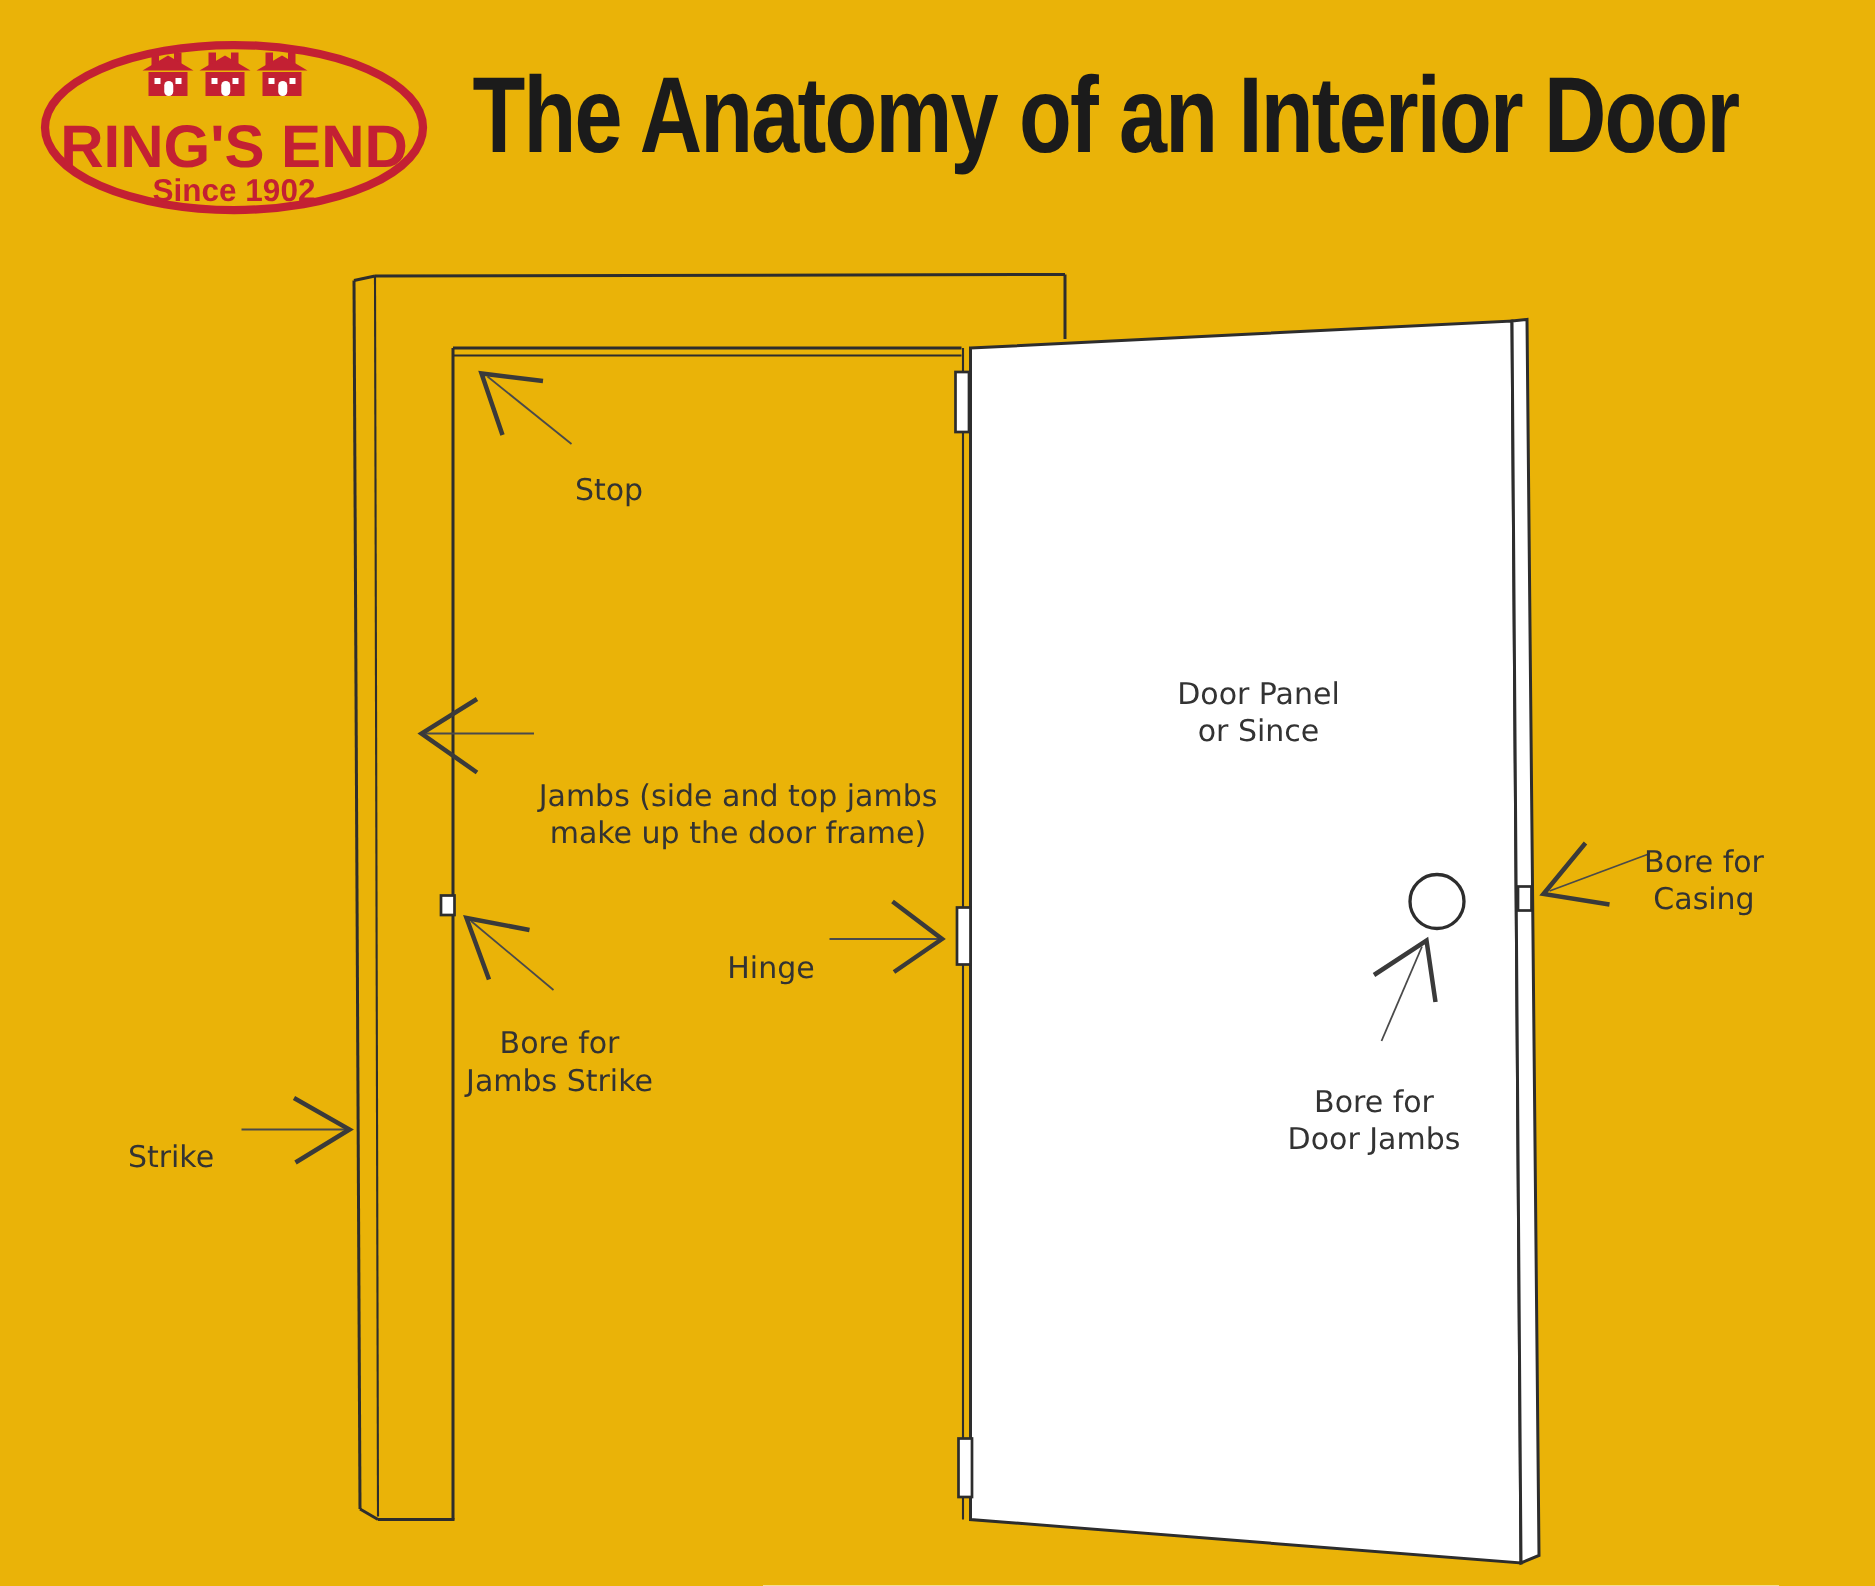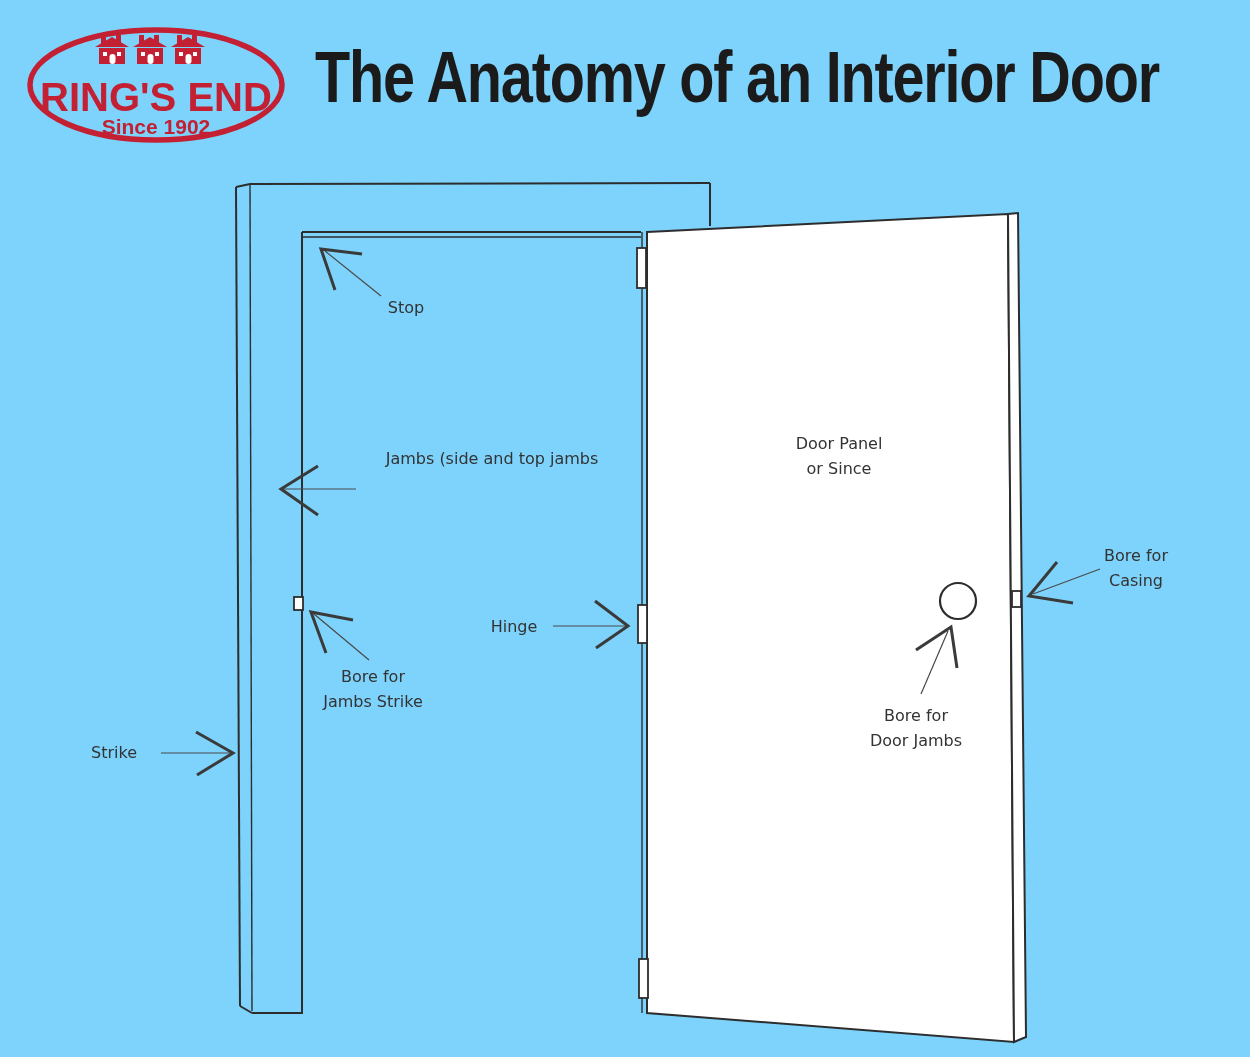--- a/index.html
+++ b/index.html
@@ -1,20 +1,20 @@
 <!DOCTYPE html>
 <html style="--brand: #c32033; --line: #2d2d2d; --label: #333333; --title-color: #1b1b1b;"><head>
 <meta charset="utf-8">
 <style>
   html, body { margin: 0; padding: 0; background: #ffffff; }
   .canvas {
     position: relative;
     width: 1250px;
     height: 1057px;
-    background: #7dd3fc;
+    background: #eab308;
     overflow: hidden;
     font-family: "DejaVu Sans", sans-serif;
   }
   
   .logo-svg { position: absolute; left: 24px; top: 26px; }
   .logo-brand-text {
     font-family: "Liberation Sans", sans-serif;
     font-weight: bold;
     font-size: 40px;
     letter-spacing: 0px;
@@ -44,24 +44,25 @@
   .ln-thin { stroke: var(--line, #2d2d2d); stroke-width: 1.4; fill: none; }
   .face { fill: #ffffff; stroke: var(--line, #2d2d2d); stroke-width: 2; }
   .fixture { fill: #ffffff; stroke: var(--line, #2d2d2d); stroke-width: 1.8; }
   .shaft { stroke: #4a4a4a; stroke-width: 1.2; fill: none; }
   .head  { stroke: #3a3a3a; stroke-width: 3; fill: none; stroke-linecap: butt; stroke-linejoin: miter; }
   
   .lbl {
     position: absolute;
     transform: translateX(-50%);
     text-align: center;
-    font-size: 16px;
+    font-size: 20px;
     line-height: 25px;
     color: var(--label, #333333);
     white-space: nowrap;
+    margin-top: 19px;
   }
   .lbl-line { display: block; }
 </style>
 </head>
 <body>
 
 <div class="canvas">
 
   <svg class="logo-svg" width="264" height="118" viewBox="0 0 264 118">
     <ellipse cx="132" cy="59" rx="126" ry="55" fill="none" stroke="var(--brand, #c32033)" stroke-width="5.5"></ellipse>
@@ -159,22 +160,23 @@
         <path class="shaft" d="M1100,569 L1033,594"></path>
         <polyline class="head" points="1057,562 1029,596 1073,603"></polyline>
       </g>
     </g>
   </svg>
 
   <div class="lbl" style="left:406px; top:295px;">
     <span class="lbl-line">Stop</span>
   </div>
 
-  <div class="lbl" style="left:492px; top:446px;">
+  <div class="lbl" style="left:492px; top:499px;">
     <span class="lbl-line">Jambs (side and top jambs</span>
+    <span class="lbl-line">make up the door frame)</span>
   </div>
 
   <div class="lbl" style="left:514px; top:614px;text-align:center;">
     <span class="lbl-line">Hinge</span>
   </div>
 
   <div class="lbl" style="left:373px; top:664px;">
     <span class="lbl-line">Bore for</span>
     <span class="lbl-line">Jambs Strike</span>
   </div>

